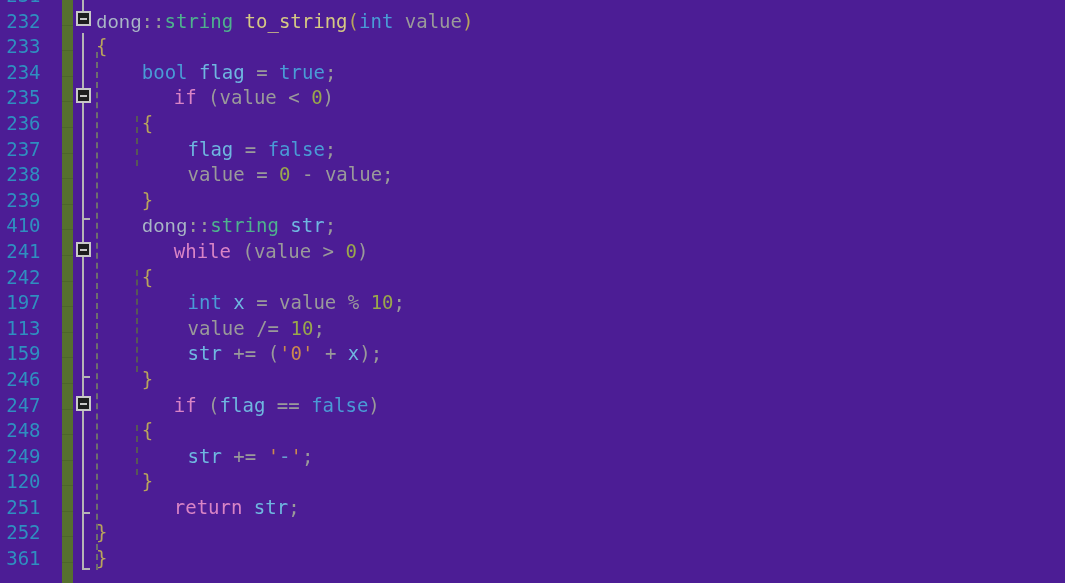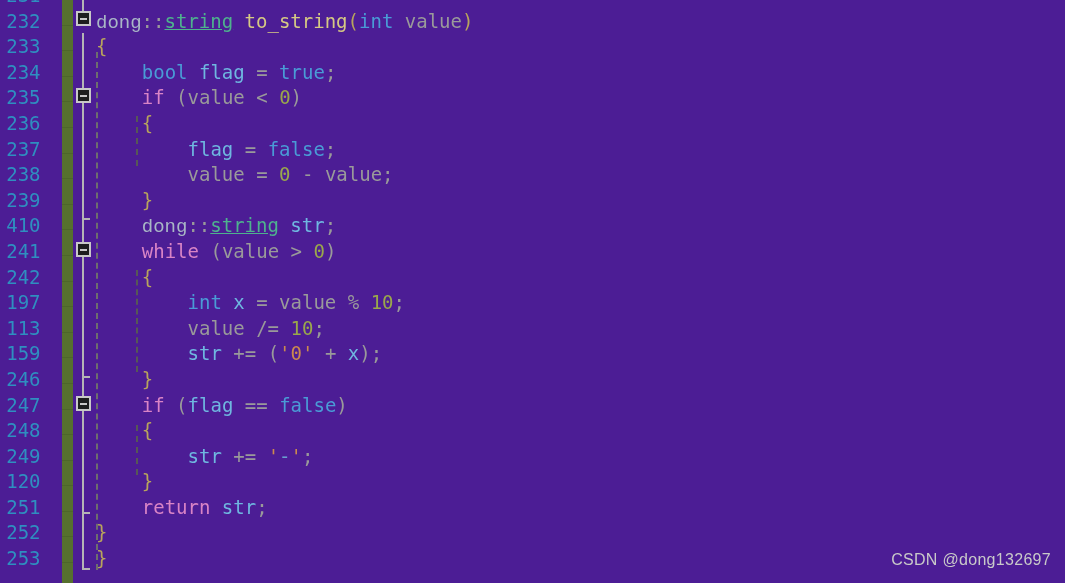--- a/index.html
+++ b/index.html
@@ -117,24 +117,24 @@
   }
   .line {
     height: 25.6px;
     line-height: 25.6px;
     white-space: pre;
   }
 
   
   .t-plain   { color: #9a9a9a; }
   .t-ident   { color: #a9b7c6; font-family: Liberation Mono, monospace; }
-  .t-type    { color: #4eb28e; text-decoration: underline; }
+  .t-type    { color: #4eb28e; }
   .t-fn      { color: #d6c983; }
   .t-kw      { color: #4a9bd6; }
-  .t-ctrl    { color: #d984c6; }
+  .t-ctrl    { color: #d984c6; margin-left: 32px; }
   .t-num     { color: #9aa84b; }
   .t-var     { color: #6fb7e0; }
   .t-brace   { color: #b8a45c; }
   .t-punc    { color: #9a9a9a; }
   .t-char    { color: #cc8a4e; }
   .t-chardash{ color: #6a9fd0; }
 
   
   .watermark {
     position: absolute;
@@ -178,21 +178,21 @@
         <div class="lnum">197 </div>
         <div class="lnum">113 </div>
         <div class="lnum">159 </div>
         <div class="lnum">246 </div>
         <div class="lnum">247 </div>
         <div class="lnum">248 </div>
         <div class="lnum">249 </div>
         <div class="lnum">120 </div>
         <div class="lnum">251 </div>
         <div class="lnum">252 </div>
-        <div class="lnum">253 </div>
+        <div class="lnum">361 </div>
       </div>
 
     <div class="changebar" id="changebar">
         <div class="seg"></div>
         <div class="seg"></div>
         <div class="seg"></div>
         <div class="seg"></div>
         <div class="seg"></div>
         <div class="seg"></div>
         <div class="seg"></div>
@@ -230,15 +230,14 @@
 
       <div class="foldbox" style="top:11px;"></div>
       <div class="foldbox" style="top:88px;"></div>
       <div class="foldbox" style="top:242px;"></div>
       <div class="foldbox" style="top:396px;"></div>
     </div>
   </div>
 
   <div class="code" id="codearea" style="top: -17px;"><div class="line">&nbsp;</div><div class="line"><span class="t-ident">dong</span><span class="t-punc">::</span><span class="t-type">string</span><span class="t-plain"> </span><span class="t-fn">to_string</span><span class="t-brace">(</span><span class="t-kw">int</span><span class="t-plain"> </span><span class="t-plain">value</span><span class="t-brace">)</span></div><div class="line"><span class="t-brace">{</span></div><div class="line"><span class="t-plain">    </span><span class="t-kw">bool</span><span class="t-plain"> </span><span class="t-var">flag</span><span class="t-plain"> </span><span class="t-punc">=</span><span class="t-plain"> </span><span class="t-kw">true</span><span class="t-punc">;</span></div><div class="line"><span class="t-plain">    </span><span class="t-ctrl">if</span><span class="t-plain"> </span><span class="t-punc">(</span><span class="t-plain">value</span><span class="t-plain"> </span><span class="t-punc">&lt;</span><span class="t-plain"> </span><span class="t-num">0</span><span class="t-punc">)</span></div><div class="line"><span class="t-plain">    </span><span class="t-brace">{</span></div><div class="line"><span class="t-plain">        </span><span class="t-var">flag</span><span class="t-plain"> </span><span class="t-punc">=</span><span class="t-plain"> </span><span class="t-kw">false</span><span class="t-punc">;</span></div><div class="line"><span class="t-plain">        </span><span class="t-plain">value</span><span class="t-plain"> </span><span class="t-punc">=</span><span class="t-plain"> </span><span class="t-num">0</span><span class="t-plain"> </span><span class="t-punc">-</span><span class="t-plain"> </span><span class="t-plain">value</span><span class="t-punc">;</span></div><div class="line"><span class="t-plain">    </span><span class="t-brace">}</span></div><div class="line"><span class="t-plain">    </span><span class="t-ident">dong</span><span class="t-punc">::</span><span class="t-type">string</span><span class="t-plain"> </span><span class="t-var">str</span><span class="t-punc">;</span></div><div class="line"><span class="t-plain">    </span><span class="t-ctrl">while</span><span class="t-plain"> </span><span class="t-punc">(</span><span class="t-plain">value</span><span class="t-plain"> </span><span class="t-punc">&gt;</span><span class="t-plain"> </span><span class="t-num">0</span><span class="t-punc">)</span></div><div class="line"><span class="t-plain">    </span><span class="t-brace">{</span></div><div class="line"><span class="t-plain">        </span><span class="t-kw">int</span><span class="t-plain"> </span><span class="t-var">x</span><span class="t-plain"> </span><span class="t-punc">=</span><span class="t-plain"> </span><span class="t-plain">value</span><span class="t-plain"> </span><span class="t-punc">%</span><span class="t-plain"> </span><span class="t-num">10</span><span class="t-punc">;</span></div><div class="line"><span class="t-plain">        </span><span class="t-plain">value</span><span class="t-plain"> </span><span class="t-punc">/=</span><span class="t-plain"> </span><span class="t-num">10</span><span class="t-punc">;</span></div><div class="line"><span class="t-plain">        </span><span class="t-var">str</span><span class="t-plain"> </span><span class="t-punc">+=</span><span class="t-plain"> </span><span class="t-punc">(</span><span class="t-char">'0'</span><span class="t-plain"> </span><span class="t-punc">+</span><span class="t-plain"> </span><span class="t-var">x</span><span class="t-punc">)</span><span class="t-punc">;</span></div><div class="line"><span class="t-plain">    </span><span class="t-brace">}</span></div><div class="line"><span class="t-plain">    </span><span class="t-ctrl">if</span><span class="t-plain"> </span><span class="t-punc">(</span><span class="t-var">flag</span><span class="t-plain"> </span><span class="t-punc">==</span><span class="t-plain"> </span><span class="t-kw">false</span><span class="t-punc">)</span></div><div class="line"><span class="t-plain">    </span><span class="t-brace">{</span></div><div class="line"><span class="t-plain">        </span><span class="t-var">str</span><span class="t-plain"> </span><span class="t-punc">+=</span><span class="t-plain"> </span><span class="t-char">'</span><span class="t-chardash">-</span><span class="t-char">'</span><span class="t-punc">;</span></div><div class="line"><span class="t-plain">    </span><span class="t-brace">}</span></div><div class="line"><span class="t-plain">    </span><span class="t-ctrl">return</span><span class="t-plain"> </span><span class="t-var">str</span><span class="t-punc">;</span></div><div class="line"><span class="t-brace">}</span></div><div class="line"><span class="t-brace">}</span></div></div>
 
-  <div class="watermark">CSDN @dong132697</div>
 
 </div>
 
 </body></html>

